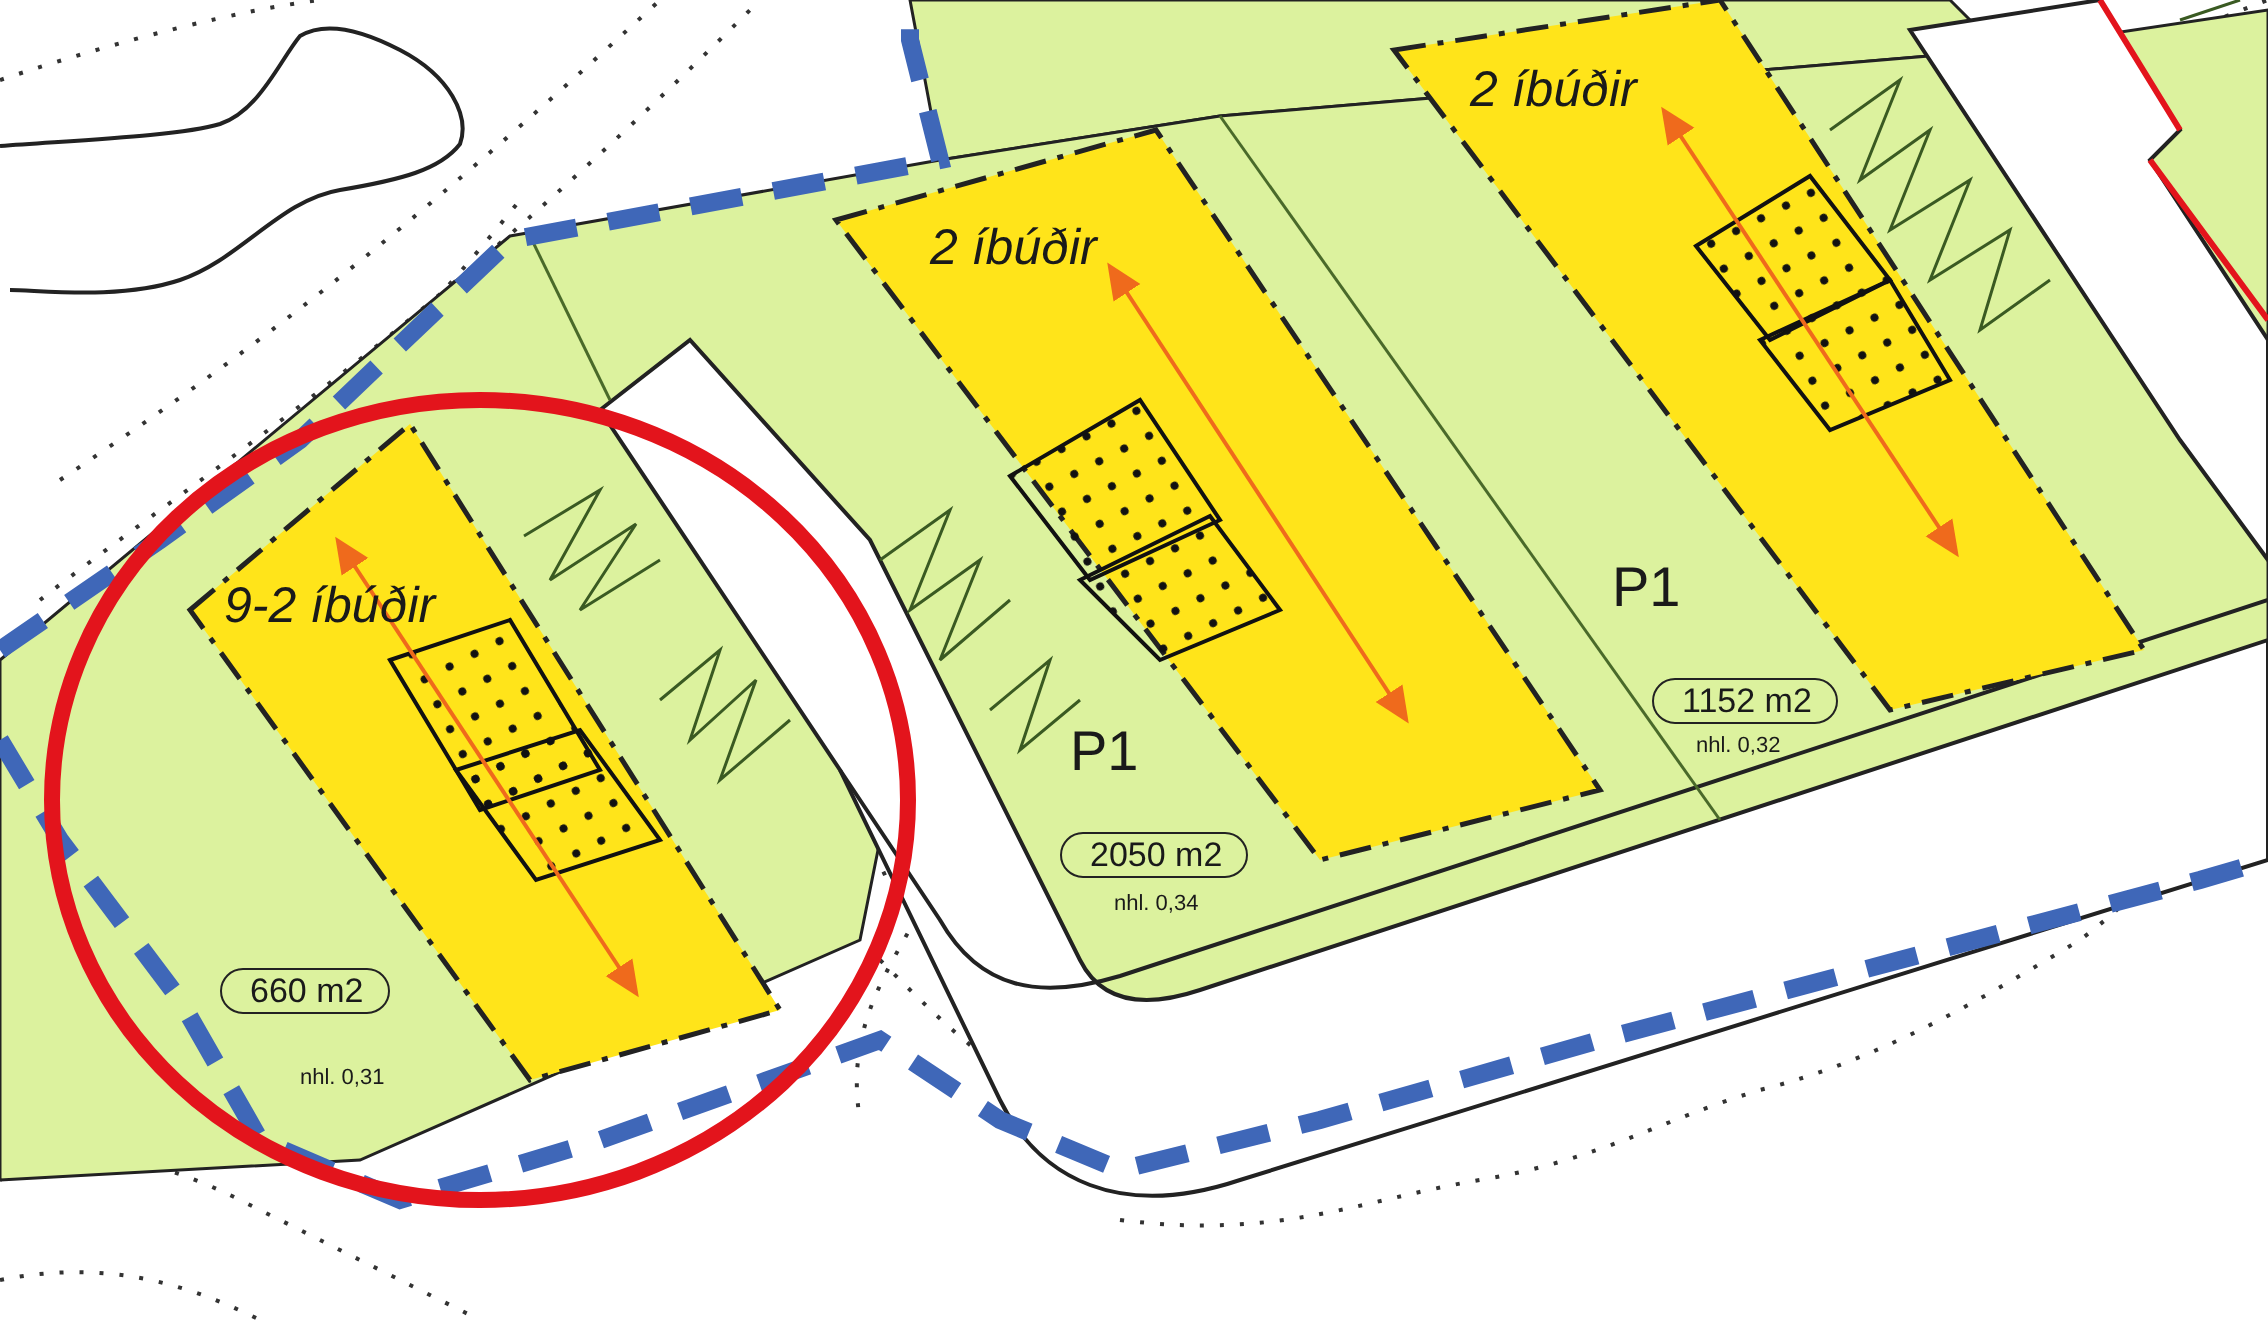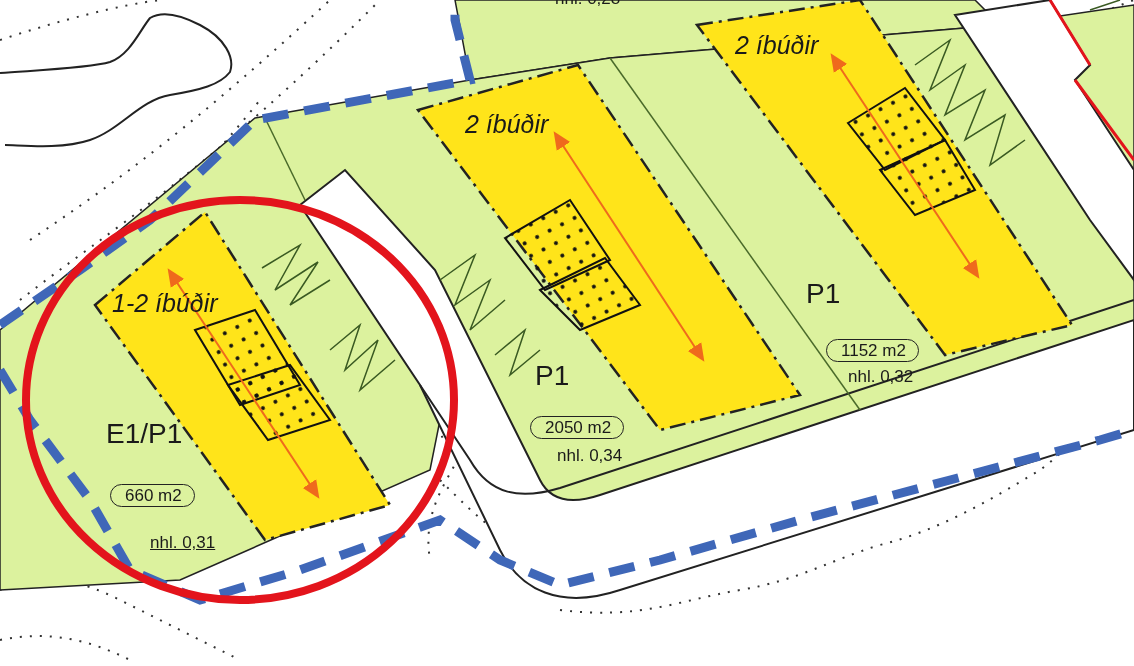--- a/index.html
+++ b/index.html
@@ -2,21 +2,21 @@
 <html><head>
 <meta charset="utf-8">
 <style>
   html,body{margin:0;padding:0;background:#ffffff;}
   #map{position:relative;width:1134px;height:666px;overflow:hidden;background:#ffffff;font-family:"Liberation Sans",sans-serif;}
   #map svg{position:absolute;left:0;top:0;}
   .lbl{position:absolute;color:#1a1a1a;white-space:nowrap;font-family:"Liberation Sans",sans-serif;line-height:1;}
   .units{font-size:25px;font-style:italic;}
   .zone{font-size:28px;}
   .area{font-size:17px;border:1.5px solid #222;border-radius:14px;padding:2px 12px 2px 14px;text-align:center;}
-  .ratio{font-size:17px;text-align:right;}
+  .ratio{font-size:11px;text-align:right;}
 </style>
 </head>
 <body>
 
 <div id="map">
   <svg width="1134" height="666" viewBox="0 0 1134 666">
     <defs>
       <pattern id="dots" width="14" height="14" patternUnits="userSpaceOnUse" patternTransform="rotate(-27)">
         <circle cx="7" cy="7" r="2" fill="#111"></circle>
       </pattern>
@@ -84,24 +84,23 @@
       <line x1="835" y1="60" x2="975" y2="272" marker-start="url(#ah)" marker-end="url(#ah)"></line>
     </g>
 
     <path d="M0,325 L80,270 L150,220 L255,120 L470,80 L455,20 L455,0 M0,370 L30,420 L90,500 L130,570 L200,600 L300,570 L440,520 L500,560 L560,585 L660,560 L800,520 L950,480 L1100,440 L1134,430" fill="none" stroke="#3f67b8" stroke-width="9" stroke-dasharray="26 16"></path>
 
     <ellipse cx="240" cy="400" rx="214" ry="200" fill="none" stroke="#e3141c" stroke-width="8"></ellipse>
   </svg>
 
   <div class="lbl ratio" style="left:555px;top:-10px;">nhl. 0,28</div>
 
-  <div class="lbl units" style="left:112px;top:291px;">1-2 íbúðir</div>
-  <div class="lbl zone" style="left:106px;top:420px;">E1/P1</div>
+  <div class="lbl units" style="left:112px;top:291px;">9-2 íbúðir</div>
   <div class="lbl area" style="left:110px;top:484px;">660 m2</div>
-  <div class="lbl ratio" style="left:150px;top:534px;text-decoration:underline;">nhl. 0,31</div>
+  <div class="lbl ratio" style="left:150px;top:534px;">nhl. 0,31</div>
 
   <div class="lbl units" style="left:465px;top:112px;">2 íbúðir</div>
   <div class="lbl zone" style="left:535px;top:362px;">P1</div>
   <div class="lbl area" style="left:530px;top:416px;">2050 m2</div>
   <div class="lbl ratio" style="left:557px;top:447px;">nhl. 0,34</div>
 
   <div class="lbl units" style="left:735px;top:33px;">2 íbúðir</div>
   <div class="lbl zone" style="left:806px;top:280px;">P1</div>
   <div class="lbl area" style="left:826px;top:339px;">1152 m2</div>
   <div class="lbl ratio" style="left:848px;top:368px;">nhl. 0,32</div>

